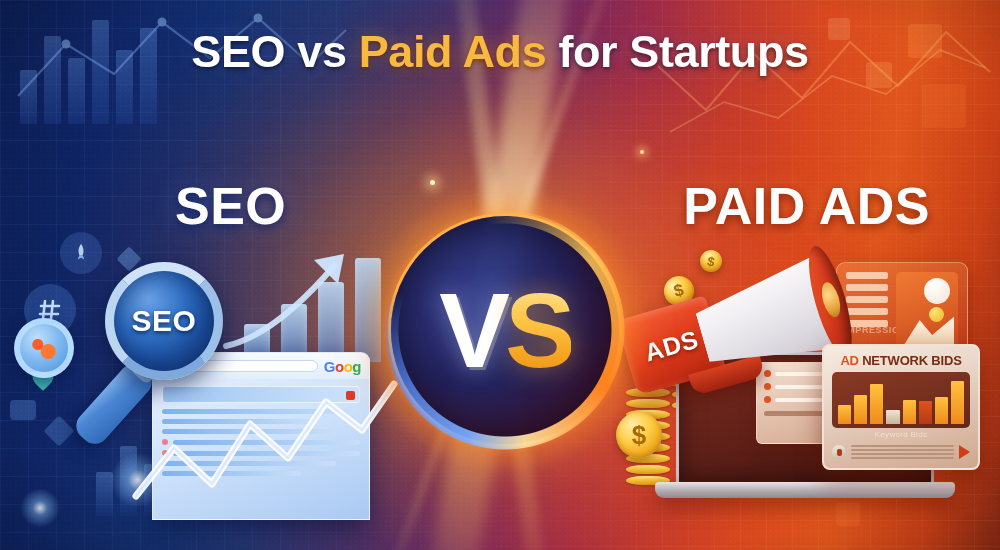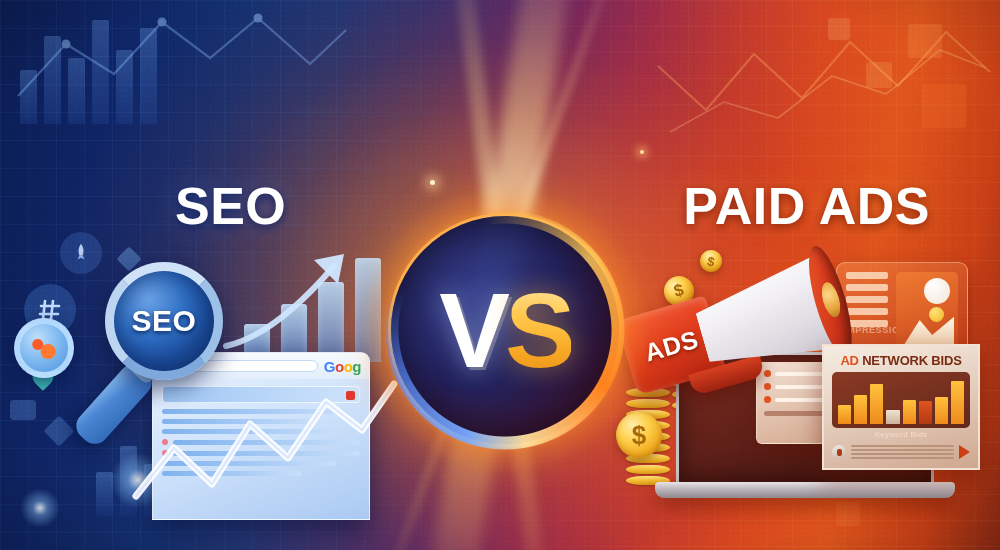--- a/index.html
+++ b/index.html
@@ -296,21 +296,21 @@
   }
   .panel-analytics .pr::after {
     content:""; position:absolute; right:8px; top:6px; width:26px; height:26px; border-radius:50%;
     background:radial-gradient(circle at 36% 30%, #ffffff, #f2e4d4);
   }
   .dot-yellow { position:absolute; right:14px; bottom:26px; width:15px; height:15px; border-radius:50%;
     background:radial-gradient(circle at 35% 30%, #ffe27a, #f2b622); }
 
   .panel-bids {
     position:absolute; left:822px; top:344px; width:158px; height:126px; z-index:34;
-    border-radius:0; padding:7px 8px;
+    border-radius:8px; padding:7px 8px;
     background:linear-gradient(165deg,#f6ece2 0%,#e7d3c4 40%,#cfa78f 100%);
     border:2px solid #f3e2d4;
     box-shadow:0 10px 24px rgba(90,20,0,0.5);
   }
   .panel-bids .pb-title {
     font-size:13px; font-weight:800; color:#7b2b12; letter-spacing:-0.2px; text-align:center;
     margin-bottom:4px; white-space:nowrap;
   }
   .panel-bids .pb-title .a { color:#e0531f; }
   .pb-chart {
@@ -614,16 +614,17 @@
         <span class="v">V</span>
           <span class="s">S</span>
       </div>
     </div>
   </div>
 
   <div class="side-label seo">SEO</div>
   <div class="side-label ads">PAID ADS</div>
 
   <div class="title-wrap">
+    <div class="main-title"><span>SEO vs </span><span class="gold">Paid Ads</span><span> for Startups</span></div>
   </div>
 
   <div class="vignette"></div>
 </div>
 
 </body></html>

